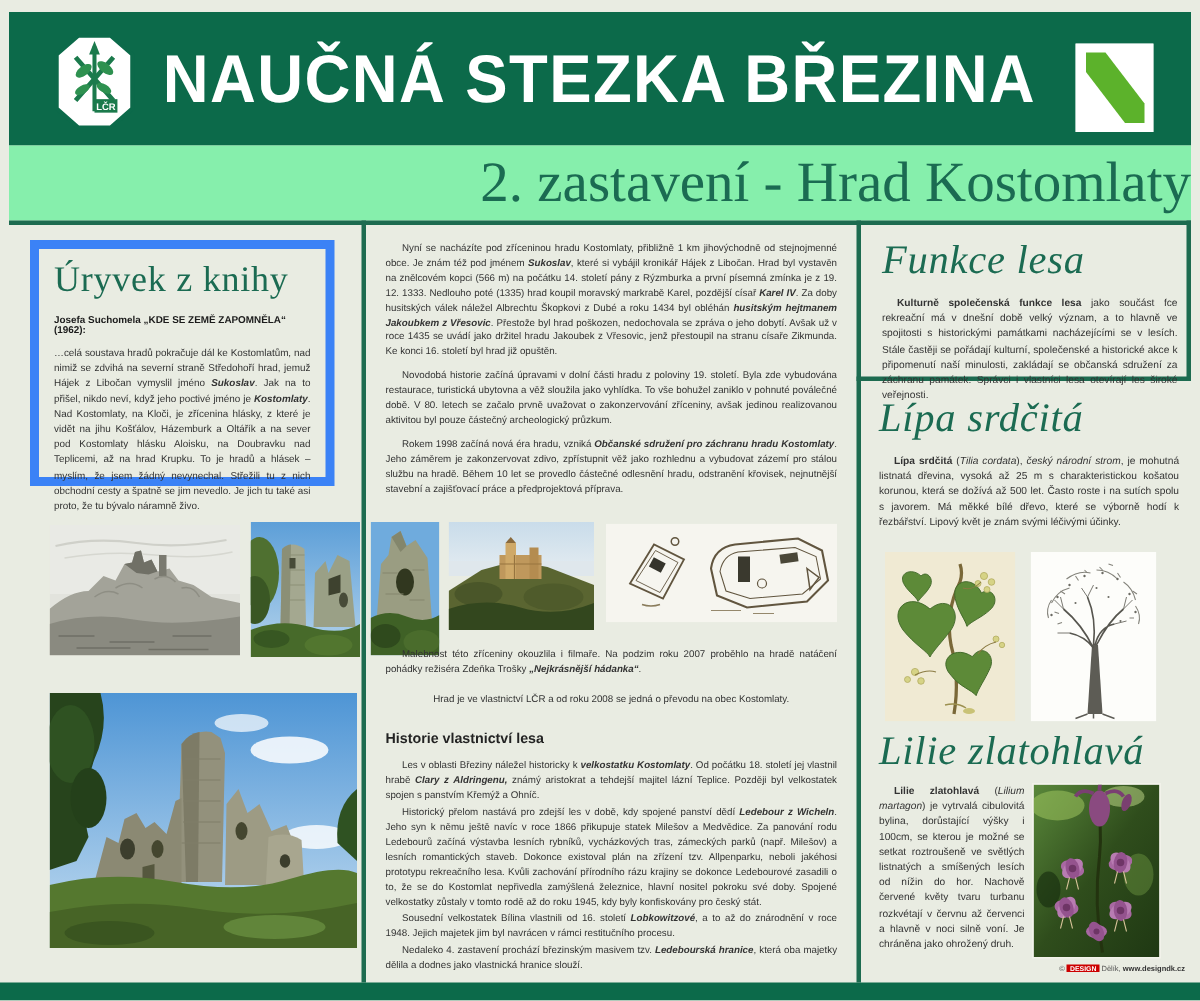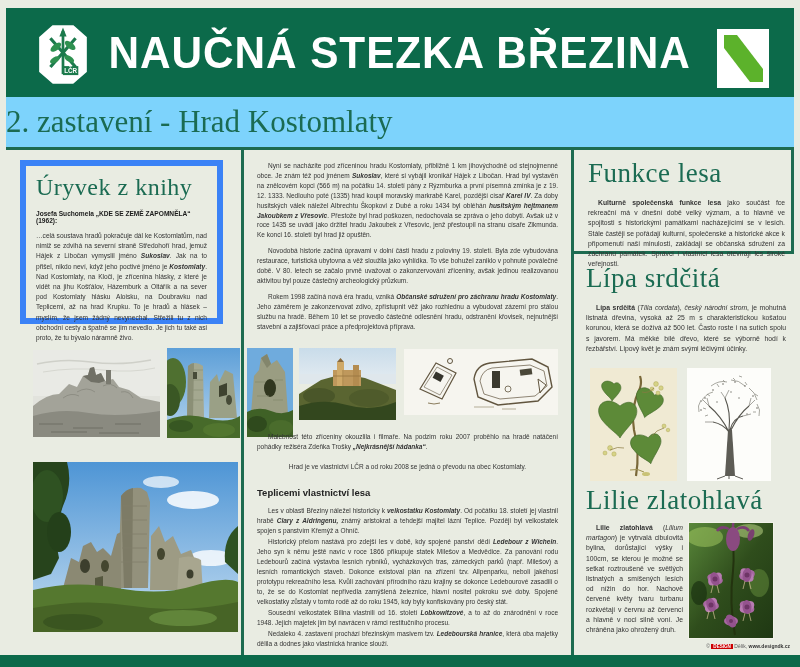--- a/index.html
+++ b/index.html
@@ -9,22 +9,22 @@
   }
   .abs{position:absolute;}
   
   .header{left:6px;top:8px;width:788px;height:89px;background:#0c6a4a;}
   .title{left:6px;top:8px;width:788px;height:89px;line-height:89px;text-align:center;
     color:#fff;font-weight:bold;font-size:45px;letter-spacing:1px;}
   .title span{display:inline-block;transform:scaleX(.94);transform-origin:center;white-space:nowrap;}
   .logo{left:36px;top:22px;width:54px;height:68px;}
   .marker{left:717px;top:29px;width:52px;height:59px;background:#fff;}
   
-  .subtitle{left:6px;top:97px;width:788px;height:50px;line-height:50px;text-align:left;
-    font-family:"Liberation Serif",serif;font-size:31px;color:#1b6b52;background:#7dd3fc;}
+  .subtitle{left:6px;top:97px;width:788px;height:50px;line-height:50px;text-align:right;
+    font-family:"Liberation Serif",serif;font-size:38px;color:#1b6b52;background:#86efac;}
   
   .rule{background:#1d6b50;}
   .rule-top{left:6px;top:147px;width:788px;height:3px;}
   .div1{left:241px;top:147px;width:3px;height:508px;}
   .div2{left:571px;top:147px;width:3px;height:508px;}
   .rule-right{left:571px;top:251px;width:223px;height:3px;}
   .rule-redge{left:791px;top:147px;width:3px;height:107px;}
   .bottom-strip{left:0;top:655px;width:800px;height:12px;background:#0c6a4a;}
   
   h2.gr{font-family:"Liberation Serif",serif;font-weight:normal;color:#1b6b52;margin:0 0 9px 0;letter-spacing:.5px;}
@@ -39,21 +39,21 @@
   .mid-block{left:257px;top:161px;width:301px;}
   .mid-block p,.own-block p{font-size:6.5px;line-height:9.9px;text-align:justify;
     text-indent:11px;margin:0 0 6px 0;}
   .own-block{left:257px;top:487px;width:301px;}
   .own-block p{margin:0 0 1.5px 0;}
   .caption1{left:257px;top:425px;width:301px;font-size:6.5px;line-height:10px;
     text-align:justify;text-indent:11px;}
   .caption2{left:257px;top:456px;width:301px;font-size:6.5px;text-align:center;}
   
   .funkce{left:588px;top:158px;width:197px;}
-  .funkce h2.gr,.lipa h2.gr,.lilie h2.gr{font-size:27px;}
+  .funkce h2.gr,.lipa h2.gr,.lilie h2.gr{font-size:27px;font-style:italic;}
   .funkce p,.lipa p,.lily-text{font-size:6.8px;line-height:10.2px;text-align:justify;
     text-indent:10px;margin:0;}
   .lipa{left:586px;top:263px;width:200px;}
   .lilie{left:586px;top:485px;width:204px;}
   .lily-text{left:586px;top:523px;width:97px;}
   .credit{left:600px;top:643px;width:190px;text-align:right;font-size:5px;color:#555;}
   .credit .red{display:inline-block;background:#cc0000;color:#fff;font-size:4.6px;
     padding:0 2px;font-weight:bold;}
   .credit .url{font-weight:bold;color:#333;}
   
@@ -245,21 +245,21 @@
     <path d="M134 30 l8 6 -6 8 Z" fill="none" stroke="#61553f" stroke-width="1"></path>
     <circle cx="104" cy="40" r="3" fill="none" stroke="#61553f" stroke-width=".8"></circle>
     <path d="M70 58 h20 M98 60 h14" stroke="#8a7c5c" stroke-width=".6"></path>
   </svg>
 </div>
 
 <p class="abs caption1">Malebnost této zříceniny okouzlila i filmaře. Na podzim roku 2007 proběhlo na hradě natáčení pohádky režiséra Zdeňka Trošky <b><i>„Nejkrásnější hádanka“</i></b>.</p>
 <p class="abs caption2">Hrad je ve vlastnictví LČR a od roku 2008 se jedná o převodu na obec Kostomlaty.</p>
 
 <div class="abs own-block">
-  <h3 class="dk">Teplicemi vlastnictví lesa</h3>
+  <h3 class="dk">Historie vlastnictví lesa</h3>
   <p>Les v oblasti Březiny náležel historicky k <b><i>velkostatku Kostomlaty</i></b>. Od počátku 18. století jej vlastnil hrabě <b><i>Clary z Aldringenu,</i></b> známý aristokrat a tehdejší majitel lázní Teplice. Později byl velkostatek spojen s panstvím Křemýž a Ohníč.</p>
   <p>Historický přelom nastává pro zdejší les v době, kdy spojené panství dědí <b><i>Ledebour z Wicheln</i></b>. Jeho syn k němu ještě navíc v roce 1866 přikupuje statek Milešov a Medvědice. Za panování rodu Ledebourů začíná výstavba lesních rybníků, vycházkových tras, zámeckých parků (např. Milešov) a lesních romantických staveb. Dokonce existoval plán na zřízení tzv. Allpenparku, neboli jakéhosi prototypu rekreačního lesa. Kvůli zachování přírodního rázu krajiny se dokonce Ledebourové zasadili o to, že se do Kostomlat nepřivedla zamýšlená železnice, hlavní nositel pokroku své doby. Spojené velkostatky zůstaly v tomto rodě až do roku 1945, kdy byly konfiskovány pro český stát.</p>
   <p>Sousední velkostatek Bílina vlastnili od 16. století <b><i>Lobkowitzové</i></b>, a to až do znárodnění v roce 1948. Jejich majetek jim byl navrácen v rámci restitučního procesu.</p>
   <p>Nedaleko 4. zastavení prochází březinským masivem tzv. <b><i>Ledebourská hranice</i></b>, která oba majetky dělila a dodnes jako vlastnická hranice slouží.</p>
 </div>
 
 <div class="abs funkce">
   <h2 class="gr">Funkce lesa</h2>
   <p><b>Kulturně společenská funkce lesa</b> jako součást fce rekreační má v dnešní době velký význam, a to hlavně ve spojitosti s historickými památkami nacházejícími se v lesích. Stále častěji se pořádají kulturní, společenské a historické akce k připomenutí naší minulosti, zakládají se občanská sdružení za záchranu památek. Správci i vlastníci lesa otevírají les široké veřejnosti.</p>
 </div>

